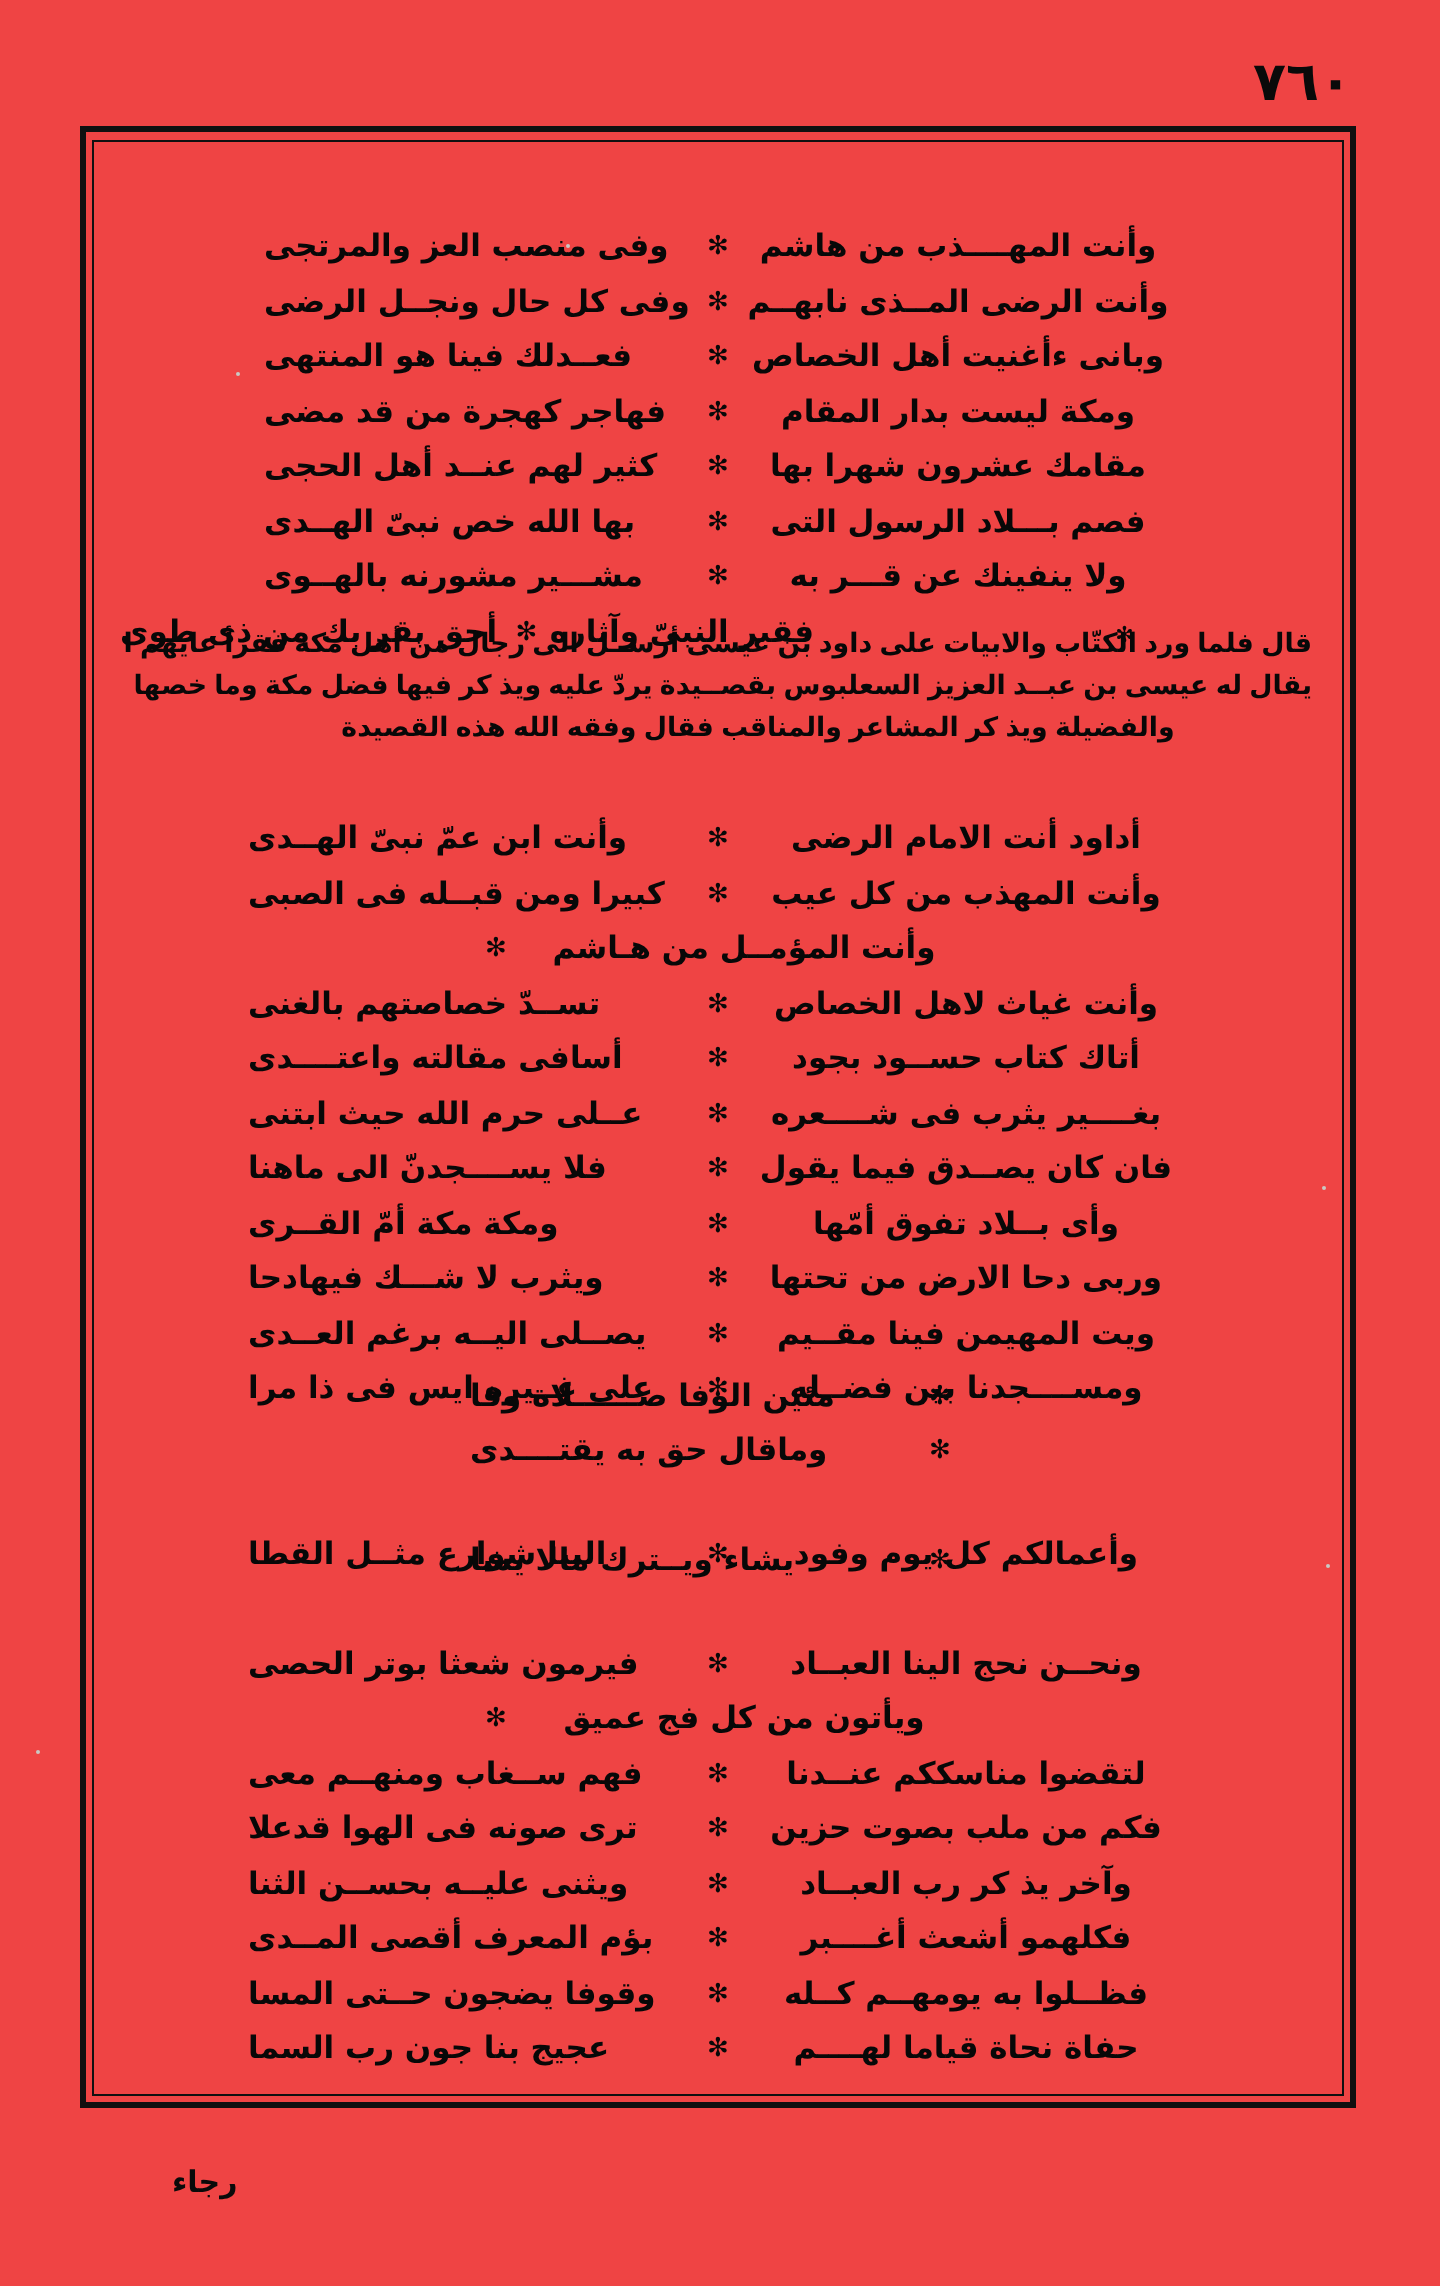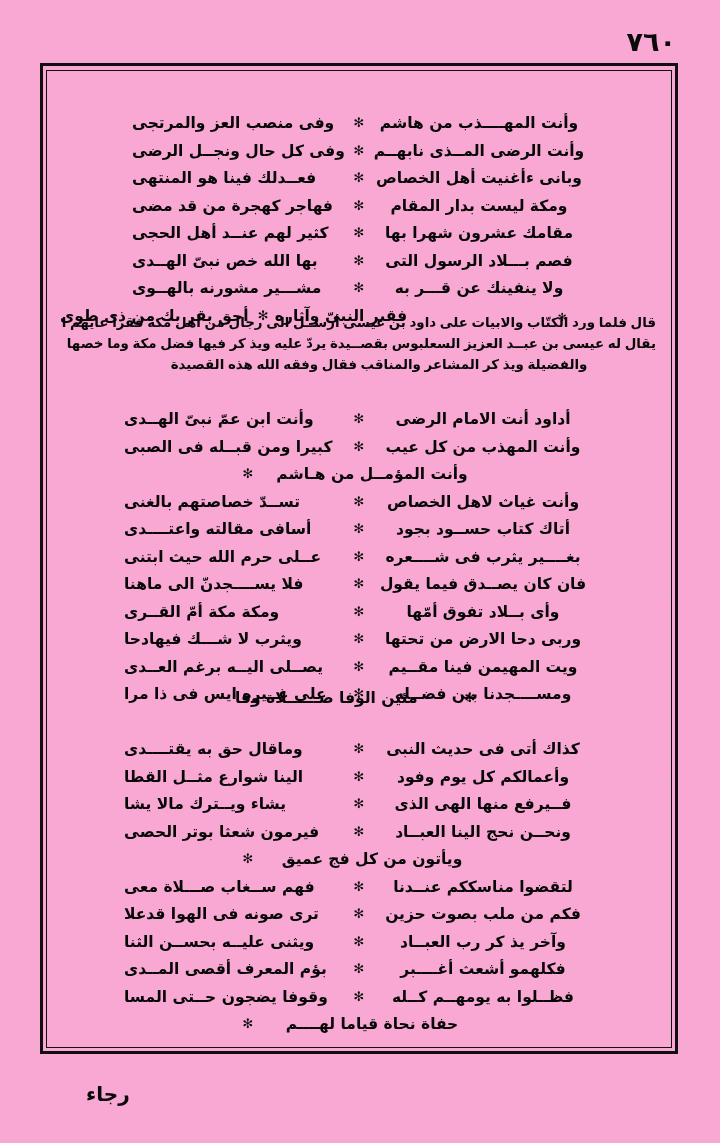--- a/index.html
+++ b/index.html
@@ -6,21 +6,21 @@
   html, body {
     margin: 0;
     padding: 0;
     background: #ffffff;
   }
 
   #page {
     position: relative;
     width: 720px;
     height: 1143px;
-    background: #f9a8d4;
+    background: #ef4444;
     overflow: hidden;
     font-family: "DejaVu Sans", sans-serif;
   }
 
   
   .folio {
     position: absolute;
     top: 26px;
     right: 44px;
     font-family: "DejaVu Sans", sans-serif;
@@ -142,21 +142,21 @@
   .prose .pline.l1 { text-align: justify; text-align-last: justify; }
   .prose .pline.l2 { text-align: justify; text-align-last: justify; }
   .prose .pline.l3 { text-align: right; padding-left: 40px; }
 
   
   .catchword {
     position: absolute;
     left: 86px;
     top: 1082px;
     font-family: "DejaVu Sans", sans-serif;
-    font-size: 20px;
+    font-size: 15px;
     font-weight: 700;
     color: #0a0a0a;
     direction: rtl;
   }
 
   
   .speckle {
     position: absolute;
     width: 2px; height: 2px;
     background: #c9c9c4;
@@ -279,47 +279,45 @@
         <div class="bayt">
           <span class="hemistich right">ومســــجدنا بين فضــله</span>
           <span class="sep">✻</span>
           <span class="hemistich left">على غــيره ايس فى ذا مرا</span>
         </div>
         <div class="bayt">
           <span class="sep">✻</span>
           <span class="hemistich left">مئين الوفا صــــــلاة وفا</span>
         </div>
         <div class="bayt">
-          <span class="hemistich right">كذاك أتى فى حديث النبى</span>
           <span class="sep">✻</span>
           <span class="hemistich left">وماقال حق به يقتــــدى</span>
         </div>
         <div class="bayt">
           <span class="hemistich right">وأعمالكم كل يوم وفود</span>
           <span class="sep">✻</span>
           <span class="hemistich left">الينا شوارع مثــل القطا</span>
         </div>
         <div class="bayt">
-          <span class="hemistich right">فــيرفع منها الهى الذى</span>
           <span class="sep">✻</span>
           <span class="hemistich left">يشاء ويــترك مالا يشا</span>
         </div>
         <div class="bayt">
           <span class="hemistich right">ونحــن نحج الينا العبــاد</span>
           <span class="sep">✻</span>
           <span class="hemistich left">فيرمون شعثا بوتر الحصى</span>
         </div>
         <div class="bayt">
           <span class="hemistich right">ويأتون من كل فج عميق</span>
           <span class="sep">✻</span>
         </div>
         <div class="bayt">
           <span class="hemistich right">لتقضوا مناسككم عنــدنا</span>
           <span class="sep">✻</span>
-          <span class="hemistich left">فهم ســغاب صـــلاة معى</span>
+          <span class="hemistich left">فهم ســغاب ومنهــم معى</span>
         </div>
         <div class="bayt">
           <span class="hemistich right">فكم من ملب بصوت حزين</span>
           <span class="sep">✻</span>
           <span class="hemistich left">ترى صونه فى الهوا قدعلا</span>
         </div>
         <div class="bayt">
           <span class="hemistich right">وآخر يذ كر رب العبــاد</span>
           <span class="sep">✻</span>
           <span class="hemistich left">ويثنى عليــه بحســن الثنا</span>
@@ -330,20 +328,21 @@
           <span class="hemistich left">بؤم المعرف أقصى المــدى</span>
         </div>
         <div class="bayt">
           <span class="hemistich right">فظــلوا به يومهــم كــله</span>
           <span class="sep">✻</span>
           <span class="hemistich left">وقوفا يضجون حــتى المسا</span>
         </div>
         <div class="bayt">
           <span class="hemistich right">حفاة نحاة قياما لهــــم</span>
           <span class="sep">✻</span>
+          <span class="hemistich left">عجيج بنا جون رب السما</span>
         </div>
       </div>
 
   </div>
 
   <div class="catchword">رجاء</div>
 
   <div class="speckle" style="left:283px;  top:122px;"></div>
   <div class="speckle" style="left:118px;  top:186px;"></div>
   <div class="speckle" style="left:661px;  top:593px;"></div>

